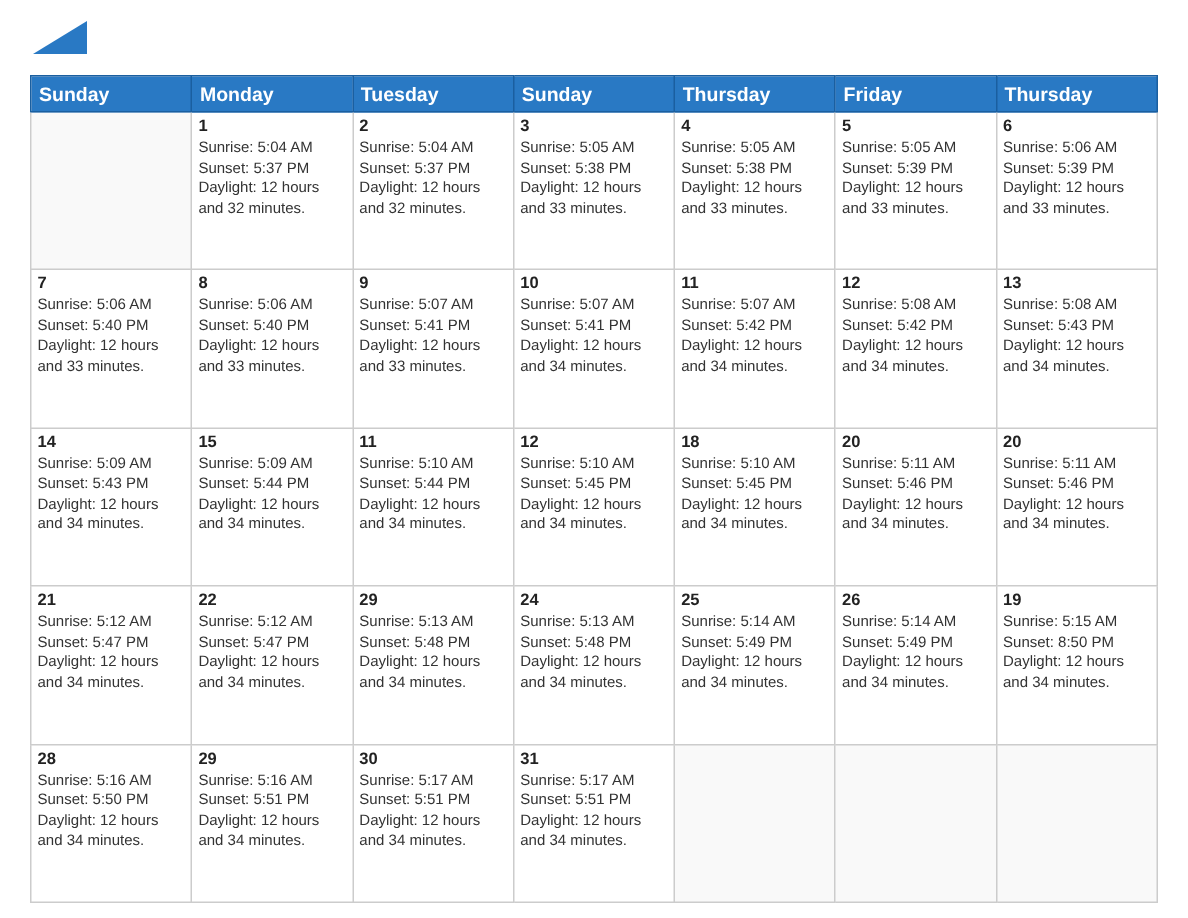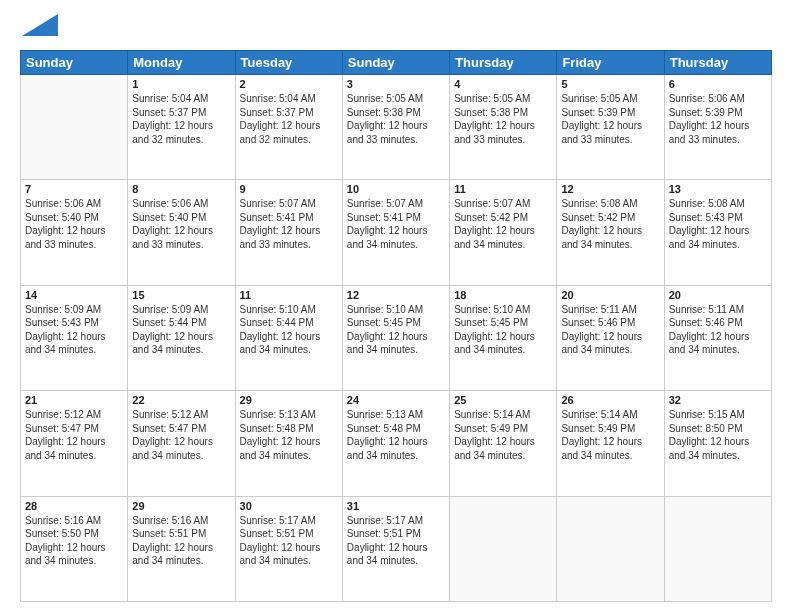--- a/index.html
+++ b/index.html
@@ -308,21 +308,21 @@
 and 34 minutes.</div>
           </td>
           <td>
             <span class="day-num">26</span>
             <div class="cell-info" style="white-space: pre-line;">Sunrise: 5:14 AM
 Sunset: 5:49 PM
 Daylight: 12 hours
 and 34 minutes.</div>
           </td>
           <td>
-            <span class="day-num">32</span>
+            <span class="day-num">19</span>
             <div class="cell-info" style="white-space: pre-line;">Sunrise: 5:15 AM
 Sunset: 8:50 PM
 Daylight: 12 hours
 and 34 minutes.</div>
           </td>
         </tr>
         <tr>
           <td>
             <span class="day-num">28</span>
             <div class="cell-info" style="white-space: pre-line;">Sunrise: 5:16 AM

